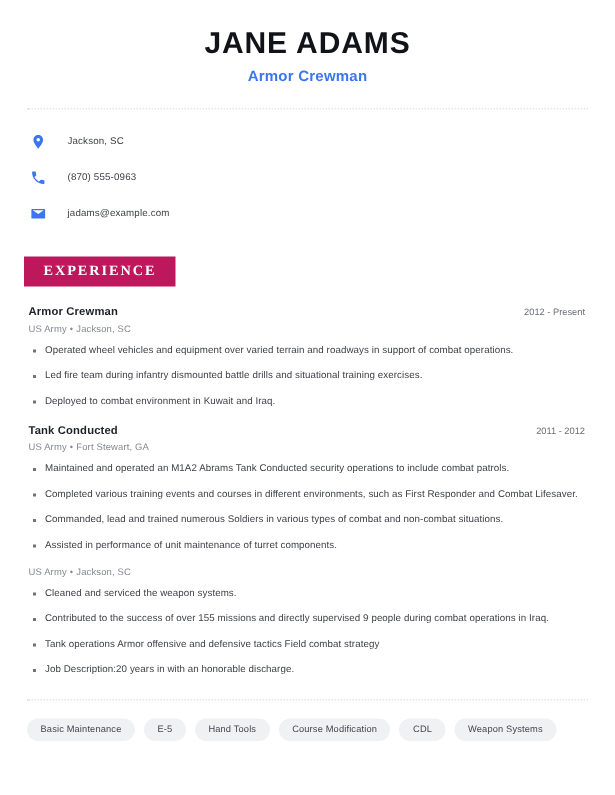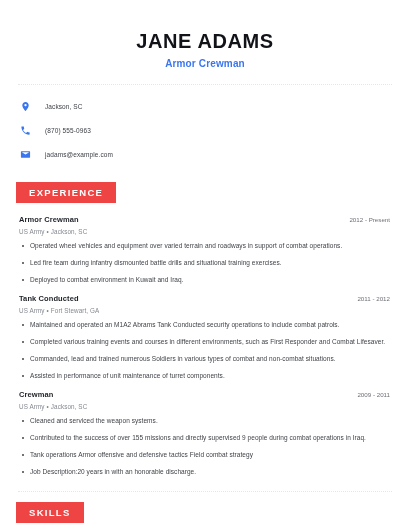--- a/index.html
+++ b/index.html
@@ -11,21 +11,21 @@
     height: 530px;
     background: #ffffff;
     font-family: "Liberation Sans", sans-serif;
     color: #2b2b2b;
     overflow: hidden;
   }
   .page {
     width: 410px;
     height: 414px;
     box-sizing: border-box;
-    padding: 12px 14px;
+    padding: 0 14px;
     position: relative;
   }
 
   
   .header {
     padding-top: 18px;
     text-align: center;
   }
   .full-name {
     font-size: 20px;
@@ -72,27 +72,28 @@
   .contact-icon svg { display: block; }
   .contact-text {
     font-size: 6.5px;
     color: #3c3f45;
     letter-spacing: 0.1px;
   }
 
   
   .section-badge {
     display: inline-block;
-    background: #ef4444;
+    background: #be185d;
     color: #ffffff;
     font-size: 9.5px;
     font-weight: bold;
     letter-spacing: 1.3px;
     padding: 5px 13px 5px 13px;
     margin-left: 2px;
+    font-family: Liberation Serif, serif;
   }
   .section-experience { margin-top: 20px; }
   .section-skills { margin-top: 10px; }
 
   
   .experience-list {
     margin-top: 12px;
     padding-left: 5px;
     padding-right: 4px;
   }
@@ -225,39 +226,34 @@
           </div>
           <div class="job-org"><span>US Army</span><span class="sep">•</span><span>Fort Stewart, GA</span></div>
           <ul class="bullets">
             <li>Maintained and operated an M1A2 Abrams Tank Conducted security operations to include combat patrols.</li>
             <li>Completed various training events and courses in different environments, such as First Responder and Combat Lifesaver.</li>
             <li>Commanded, lead and trained numerous Soldiers in various types of combat and non-combat situations.</li>
             <li>Assisted in performance of unit maintenance of turret components.</li>
           </ul>
         </div>
         <div class="job">
-          <div class="job-head">
-            <div class="job-role">Crewman</div>
-            <div class="job-dates">2009 - 2011</div>
-          </div>
           <div class="job-org"><span>US Army</span><span class="sep">•</span><span>Jackson, SC</span></div>
           <ul class="bullets">
             <li>Cleaned and serviced the weapon systems.</li>
             <li>Contributed to the success of over 155 missions and directly supervised 9 people during combat operations in Iraq.</li>
             <li>Tank operations Armor offensive and defensive tactics Field combat strategy</li>
             <li>Job Description:20 years in with an honorable discharge.</li>
           </ul>
         </div>
       </div>
   </div>
 
   <div class="divider"></div>
 
   <div class="section-skills">
-    <div class="section-badge">SKILLS</div>
     <div class="skills-wrap">
         <span class="skill-tag">Basic Maintenance</span>
         <span class="skill-tag">E-5</span>
         <span class="skill-tag">Hand Tools</span>
         <span class="skill-tag">Course Modification</span>
         <span class="skill-tag">CDL</span>
         <span class="skill-tag">Weapon Systems</span>
       </div>
   </div>
 

